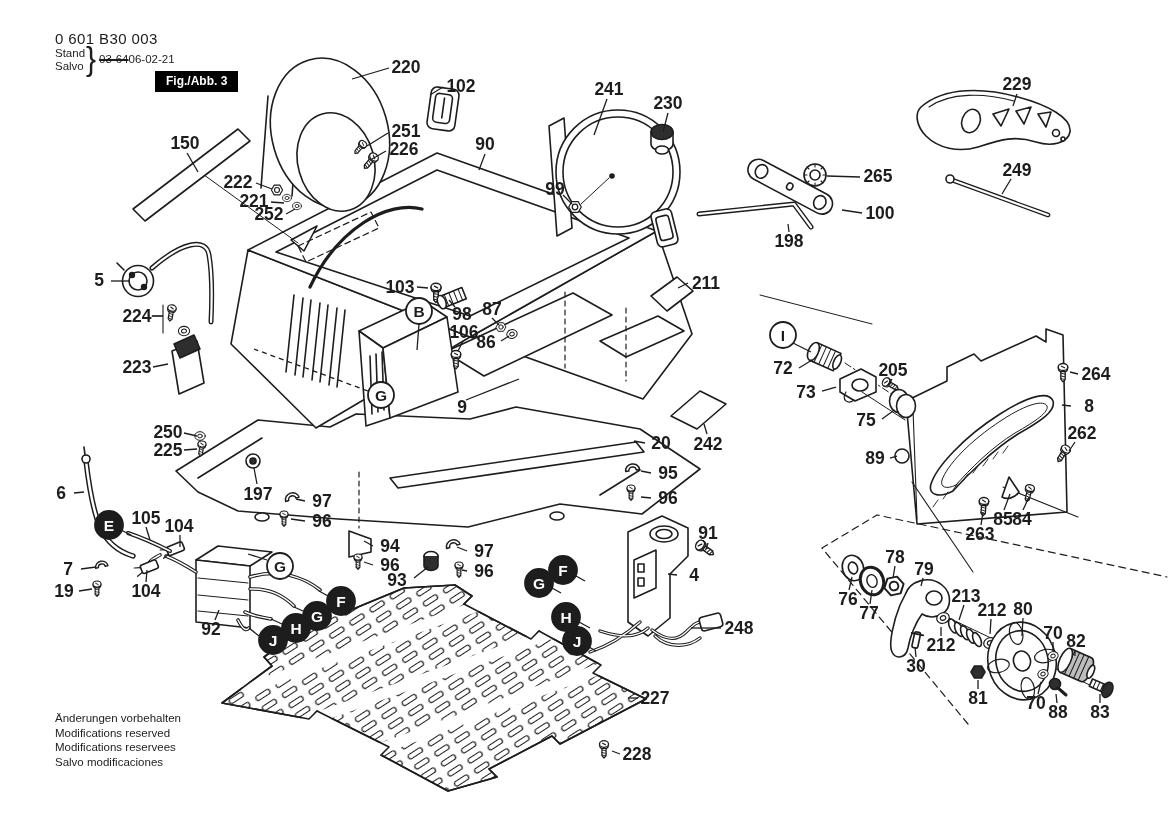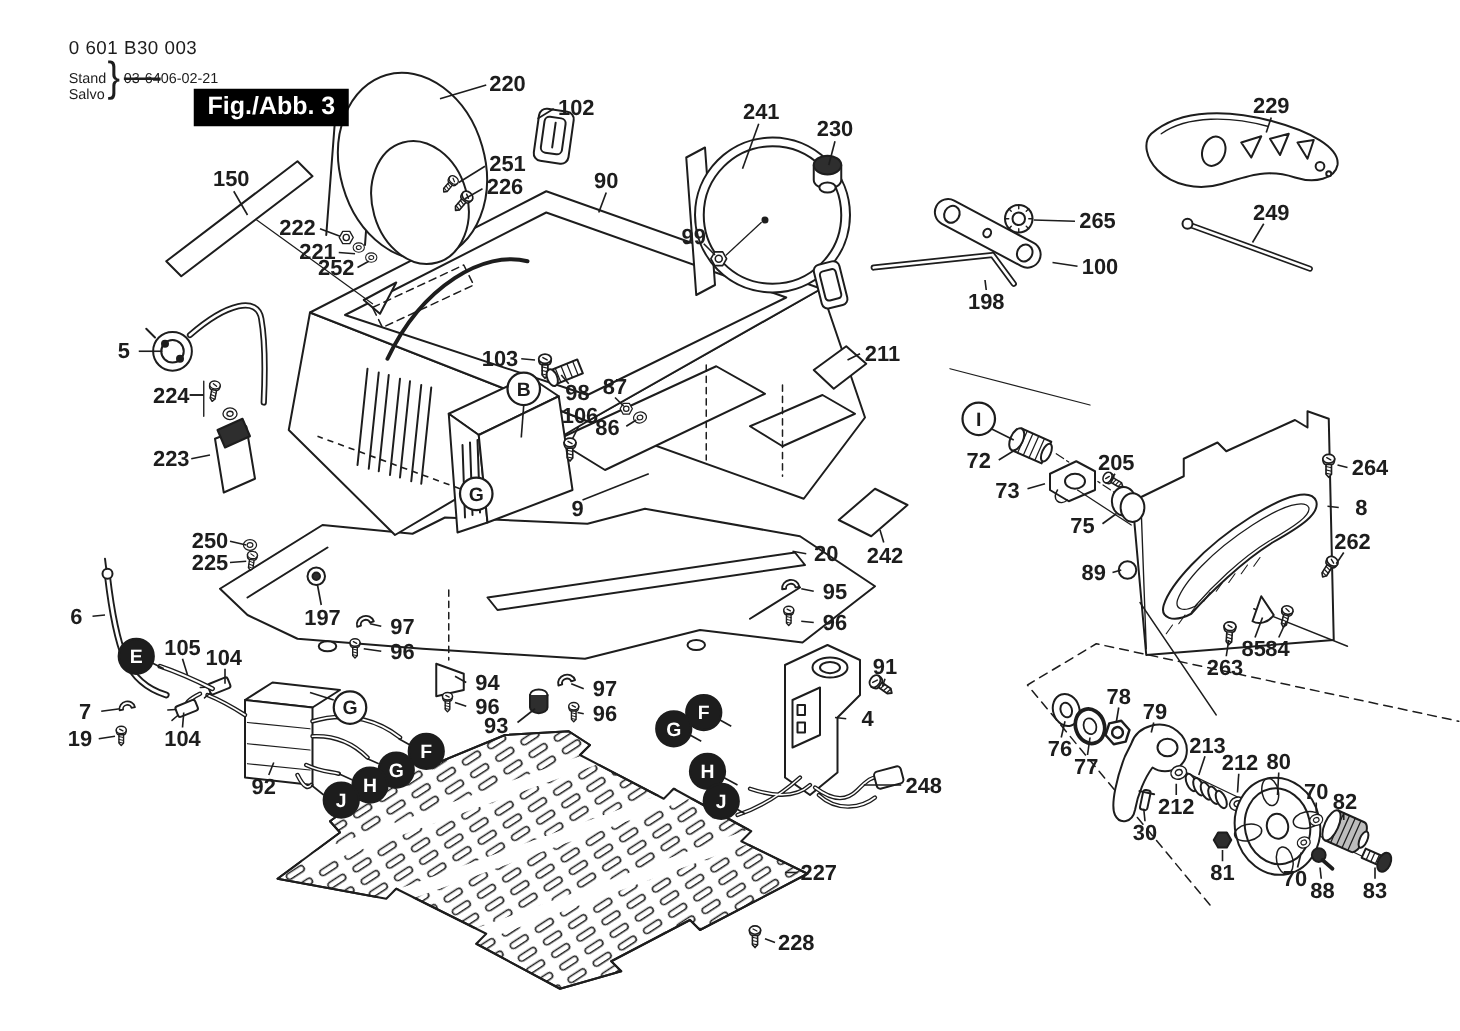--- a/index.html
+++ b/index.html
@@ -1,27 +1,27 @@
 <!DOCTYPE html>
 <html><head>
 <meta charset="utf-8">
 <style>
   html,body{margin:0;padding:0;background:#e8e8e8;}
   .page{position:relative;width:1168px;height:825px;background:#fff;overflow:hidden;
         font-family:"Liberation Sans",sans-serif;color:#1d1d1d;}
   .page svg{position:absolute;left:0;top:0;}
   .hdr{position:absolute;left:55px;top:30px;z-index:5;}
   .pn{font-size:15px;letter-spacing:.4px;}
-  .standrow{display:flex;align-items:flex-start;margin-top:10px;font-size:11.5px;line-height:12.5px;}
+  .standrow{display:flex;align-items:center;margin-top:0;font-size:11.5px;line-height:12.5px;}
   .lblcol div{text-align:left;}
   .brace{font-size:30px;font-weight:400;margin:0 3px 0 1px;transform:scaleY(1.12);}
   .dates{display:flex;flex-direction:row;}
   .old{text-decoration:line-through;text-decoration-thickness:2px;}
   .badge{position:absolute;left:155px;top:71px;background:#000;color:#fff;font-weight:700;
-         font-size:20px;padding:3px 11px 4px;z-index:6;}
+         font-size:12px;padding:3px 11px 4px;z-index:6;}
   .notes{position:absolute;left:55px;top:711px;font-size:11.5px;line-height:14.5px;z-index:5;}
 </style>
 </head>
 <body>
 
 <div class="page">
 
   <div class="hdr">
     <div class="pn">0 601 B30 003</div>
     <div class="standrow">
@@ -31,20 +31,26 @@
       </div>
       <div class="brace">}</div>
       <div class="dates">
         <span class="old">03-64</span>
         <span>06-02-21</span>
       </div>
     </div>
   </div>
   <div class="badge">Fig./Abb. 3</div>
 
+  <div class="notes">
+    <div>Änderungen vorbehalten</div>
+    <div>Modifications reserved</div>
+    <div>Modifications reservees</div>
+    <div>Salvo modificaciones</div>
+  </div>
 
   <svg id="art" width="1168" height="825" viewBox="0 0 1168 825">
     <defs>
       <g id="sym-screw" stroke="#1d1d1d" stroke-width="1.4" fill="none">
         <path d="M-2.3,3.8 L-2.3,13 L0,15.6 L2.3,13 L2.3,3.8 Z" fill="#fff"></path>
         <path d="M-2.3,6.5 L2.3,7.6 M-2.3,9.4 L2.3,10.5 M-2.3,12.2 L2.1,13.2" stroke-width="1"></path>
         <path d="M-5,0 Q-5,4.4 -2.6,4.8 L2.6,4.8 Q5,4.4 5,0" fill="#fff"></path>
         <ellipse cx="0" cy="0" rx="5" ry="3.7" fill="#fff"></ellipse>
         <path d="M-1.7,-0.9 L1.7,0.9" stroke-width="1.2"></path>
       </g>

